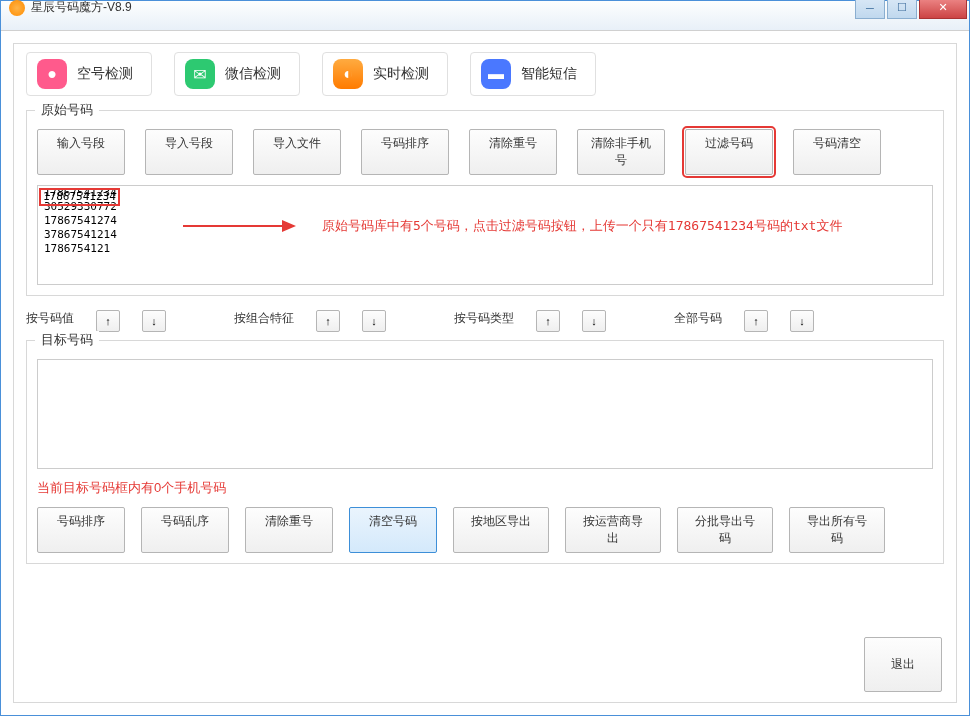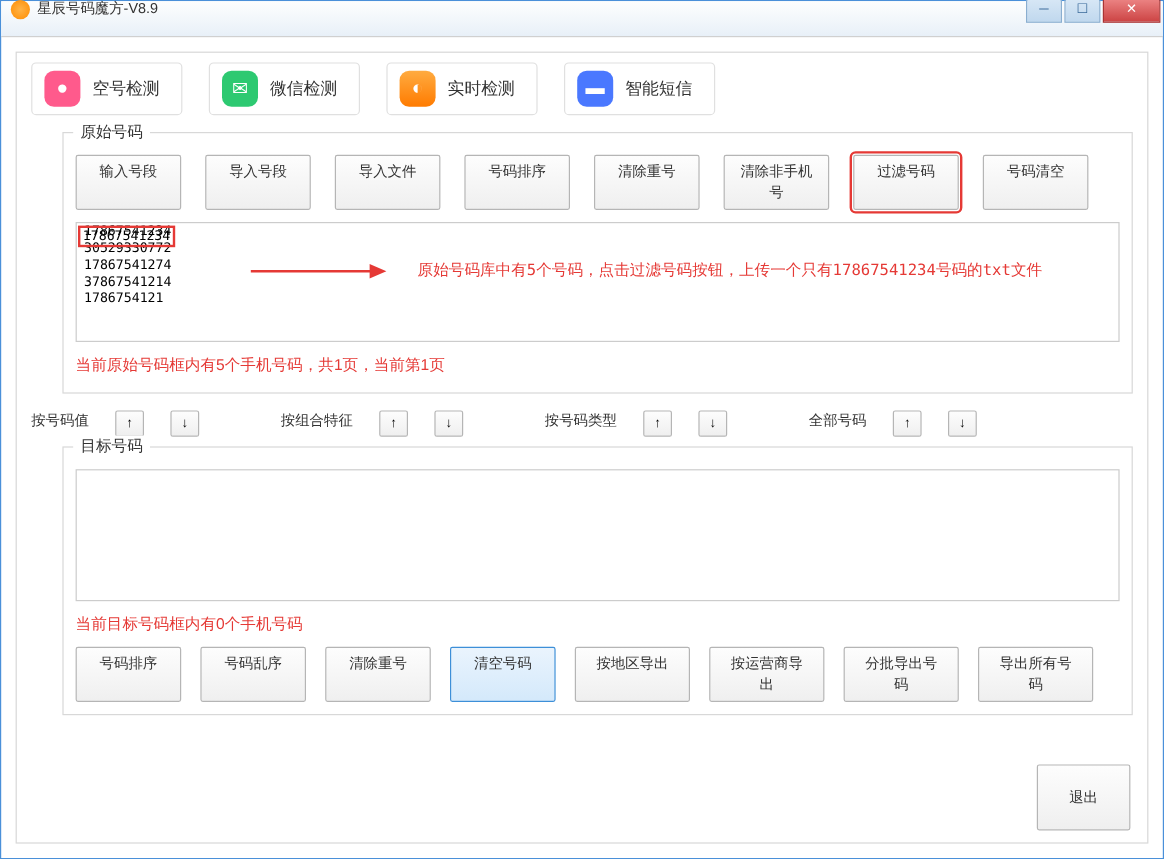--- a/index.html
+++ b/index.html
@@ -22,21 +22,21 @@
 .top-tabs { display: flex; gap: 22px; margin-bottom: 14px; }
 .tab-card { border: 1px solid #e0e0e0; border-radius: 4px; padding: 6px 18px 6px 10px; display: flex; align-items: center; gap: 10px; cursor: pointer; }
 .tab-icon { width: 30px; height: 30px; border-radius: 8px; display: flex; align-items: center; justify-content: center; }
 .tab-label { font-size: 14px; color: #333; }
 .ic1 { background: #ff5a8c; }
 .ic2 { background: #2dc971; }
 .ic3 { background: linear-gradient(#ffab40,#ff7b00); }
 .ic4 { background: #4a78ff; }
 .ic-inner { color: #fff; font-size: 16px; }
 
-.section { border: 1px solid #d8d8d8; margin-bottom: 10px; position: relative; padding: 18px 10px 10px; margin-left: 26px; }
+.section { border: 1px solid #d8d8d8; margin-bottom: 10px; position: relative; padding: 18px 10px 10px; }
 .section-title { position: absolute; top: -10px; left: 8px; background: #fff; padding: 0 6px; font-size: 13px; color: #333; }
 
 .btn-row { display: flex; gap: 20px; margin-bottom: 10px; flex-wrap: wrap; }
 .btn { background: linear-gradient(#fdfdfd,#efefef); border: 1px solid #b5b5b5; border-radius: 2px; padding: 5px 12px; width: 88px; text-align: center; cursor: pointer; font-size: 12px; color: #333; }
 .btn-highlight { outline: 2px solid #e53935; outline-offset: 1px; }
 .btn-selected { border: 1px solid #3d8fd8; background: linear-gradient(#eaf4fd,#d4e9fb); }
 
 .number-box { border: 1px solid #ccc; height: 100px; padding: 0 6px; font-family: monospace; font-size: 11px; line-height: 14px; position: relative; overflow: hidden; }
 .num-line { white-space: pre; }
 .num-highlight { position: absolute; border: 2px solid #e53935; padding: 0 2px; top: 2px; left: 1px; }
@@ -129,21 +129,20 @@
 
           <div class="annotation-row">
             <svg class="arrow-svg" viewBox="0 0 120 20">
               <line x1="5" y1="10" x2="108" y2="10" stroke="#e53935" stroke-width="2"></line>
               <polygon points="118,10 104,4 104,16" fill="#e53935"></polygon>
             </svg>
             <span class="annotation-text">原始号码库中有5个号码，点击过滤号码按钮，上传一个只有17867541234号码的txt文件</span>
           </div>
         </div>
 
-        <div class="status-text">当前原始号码框内有5个手机号码，共1页，当前第1页</div>
       </div>
 
       <div class="sort-row">
         <div class="sort-group">
           <span class="sort-label">按号码值</span>
           <div class="arrow-btn">↑</div>
           <div class="arrow-btn">↓</div>
         </div>
         <div class="sort-group">
           <span class="sort-label">按组合特征</span>

